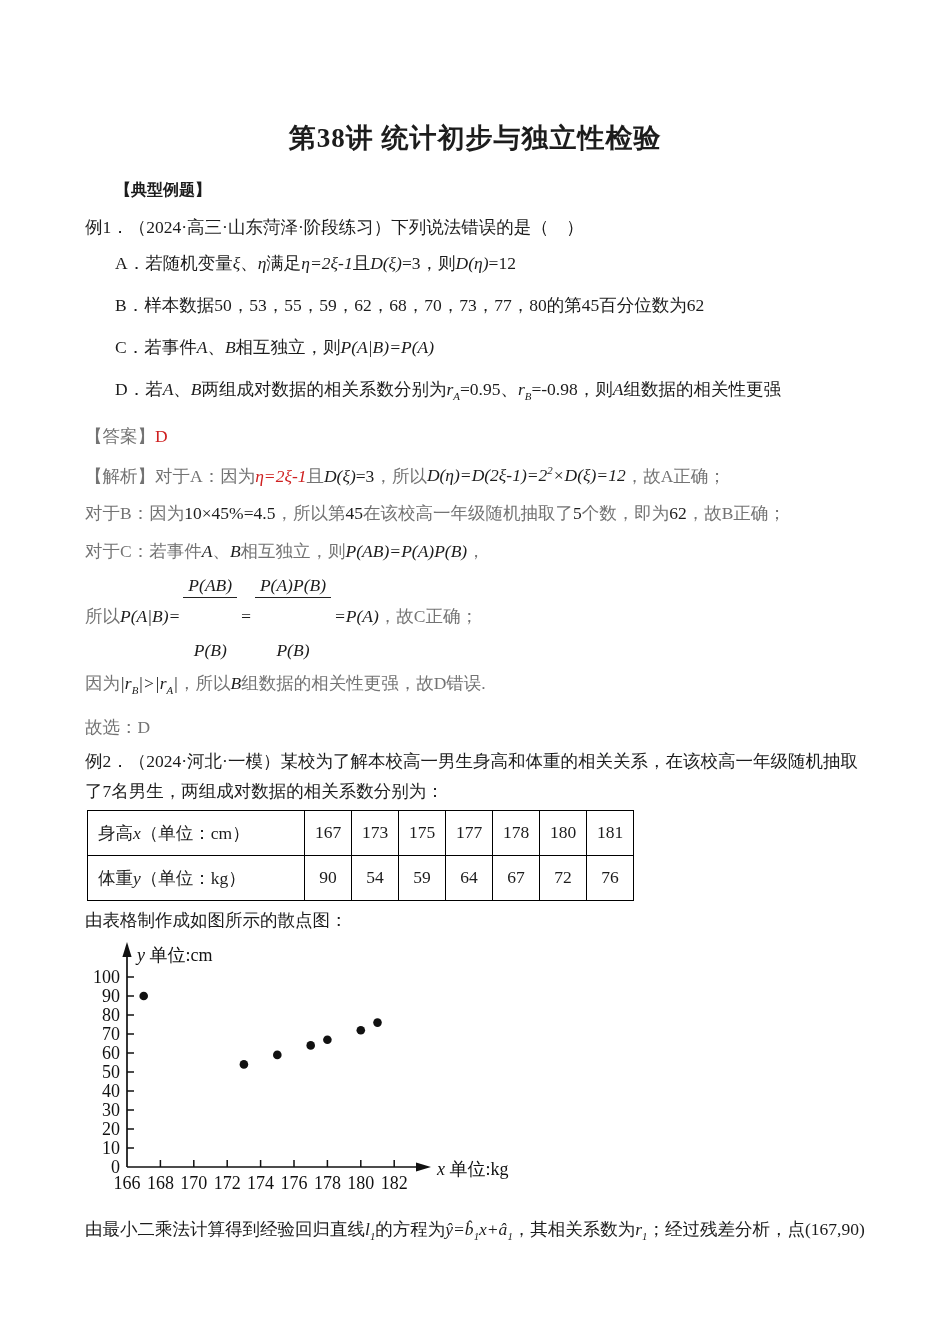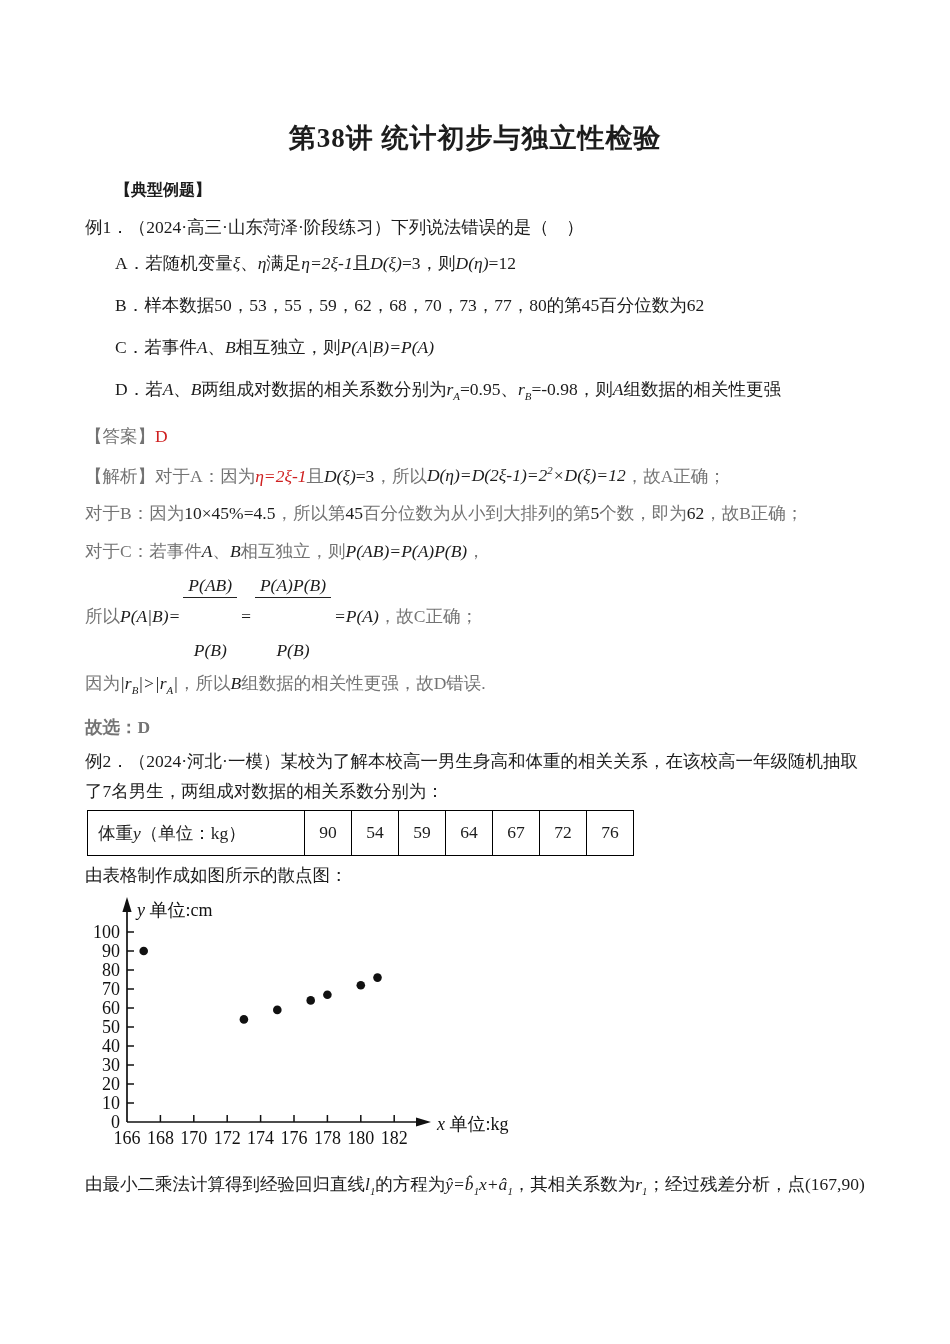--- a/index.html
+++ b/index.html
@@ -13,21 +13,21 @@
   h1[data-name="page-title"]{
     font-size:27px;line-height:44px;font-weight:700;
     text-align:center;margin:16px 0 18px 0;letter-spacing:1px;
   }
   .section-head{font-weight:700;font-size:16px;line-height:24px;margin:0 0 12px 0;padding-left:30px;}
   p.stem{margin:0 0 8px 0;line-height:26px;}
   p.opt{margin:0 0 12px 30px;line-height:30px;}
   p.ans{margin:6px 0 8px 0;line-height:26px;}
   p.sol{margin:0 0 10px 0;line-height:28px;}
   p.solfrac{margin:2px 0 8px 0;line-height:30px;}
-  p.choose{margin:2px 0 6px 0;line-height:26px;font-weight:bold;}
+  p.choose{margin:2px 0 6px 0;line-height:26px;}
   p.ex2stem{margin:0 0 2px 0;line-height:30px;}
   p.caption{margin:0 0 4px 0;line-height:26px;}
   p.footer{margin:14px 0 0 0;line-height:30px;}
   .bb{font-weight:400;}
   .r{color:#737373;}
   .m{font-family:"Liberation Serif","DejaVu Serif",serif;font-style:italic;}
   .mr{font-family:"Liberation Serif","DejaVu Serif",serif;font-style:italic;color:#cf2020;}
   .n{font-family:"Liberation Serif","DejaVu Serif",serif;}
   .nr{font-family:"Liberation Serif","DejaVu Serif",serif;color:#cf2020;}
   sub,sup{font-size:0.62em;}
@@ -54,31 +54,41 @@
 
 <p class="opt" data-name="option-a"><span class="b">A．若随机变量</span><span class="m">ξ</span><span class="b">、</span><span class="m">η</span><span class="b">满足</span><span class="m">η=2ξ-1</span><span class="b">且</span><span class="m">D(ξ)</span><span class="n">=3</span><span class="b">，则</span><span class="m">D(η)</span><span class="n">=12</span></p>
 <p class="opt" data-name="option-b"><span class="b">B．样本数据</span><span class="n">50，53，55，59，62，68，70，73，77，80</span><span class="b">的第</span><span class="n">45</span><span class="b">百分位数为</span><span class="n">62</span></p>
 <p class="opt" data-name="option-c"><span class="b">C．若事件</span><span class="m">A</span><span class="b">、</span><span class="m">B</span><span class="b">相互独立，则</span><span class="m">P(A|B)=P(A)</span></p>
 <p class="opt" data-name="option-d"><span class="b">D．若</span><span class="m">A</span><span class="b">、</span><span class="m">B</span><span class="b">两组成对数据的相关系数分别为</span><span class="m">r<sub>A</sub></span><span class="n">=0.95</span><span class="b">、</span><span class="m">r<sub>B</sub></span><span class="n">=-0.98</span><span class="b">，则</span><span class="m">A</span><span class="b">组数据的相关性更强</span></p>
 
 <p class="ans" data-name="answer-line"><span class="r">【答案】</span><span class="nr">D</span></p>
 
 <div data-name="analysis-block">
   <p class="sol" data-name="analysis-line-1"><span class="r">【解析】对于A：因为</span><span class="mr">η=2ξ-1</span><span class="r">且</span><span class="m">D(ξ)</span><span class="n">=3</span><span class="r">，所以</span><span class="m">D(η)=D(2ξ-1)=2<sup>2</sup>×D(ξ)=12</span><span class="r">，故A正确；</span></p>
-  <p class="sol" data-name="analysis-line-2"><span class="r">对于B：因为</span><span class="n">10×45%=4.5</span><span class="r">，所以第</span><span class="n">45</span><span class="r">百分位数为从小到大排列的第</span><span class="n">5</span><span class="r">个数，即为</span><span class="n">62</span><span class="r">，故B正确；</span></p>
+  <p class="sol" data-name="analysis-line-2"><span class="r">对于B：因为</span><span class="n">10×45%=4.5</span><span class="r">，所以第</span><span class="n">45</span><span class="r">在该校高一年级随机抽取了</span><span class="n">5</span><span class="r">个数，即为</span><span class="n">62</span><span class="r">，故B正确；</span></p>
   <p class="sol" data-name="analysis-line-3"><span class="r">对于C：若事件</span><span class="m">A</span><span class="r">、</span><span class="m">B</span><span class="r">相互独立，则</span><span class="m">P(AB)=P(A)P(B)</span><span class="r">，</span></p>
   <p class="solfrac" data-name="analysis-line-4"><span class="r">所以</span><span class="m">P(A|B)=</span><span class="frac" data-name="fraction"><span class="fn">P(AB)</span><span class="fd">P(B)</span></span><span class="m">=</span><span class="frac" data-name="fraction"><span class="fn">P(A)P(B)</span><span class="fd">P(B)</span></span><span class="m">=P(A)</span><span class="r">，故C正确；</span></p>
   <p class="sol" data-name="analysis-line-6"><span class="r">因为</span><span class="m">|r<sub>B</sub>|&gt;|r<sub>A</sub>|</span><span class="r">，所以</span><span class="m">B</span><span class="r">组数据的相关性更强，故D错误.</span></p>
   <p class="choose" data-name="final-choice"><span class="r">故选：D</span></p>
 </div>
 
 <p class="ex2stem" data-name="example2-stem"><span class="bb">例2．</span><span class="b">（2024·河北·一模）某校为了解本校高一男生身高和体重的相关关系，在该校高一年级随机抽取了</span><span class="n">7</span><span class="b">名男生，两组成对数据的相关系数分别为：</span></p>
 
 <table class="meas" data-name="measurements-table">
   <tbody>
+    <tr data-name="table-row">
+      <td class="hd" data-name="row-header-height"><span class="b">身高</span><span class="m">x</span><span class="b">（单位：</span><span class="n">cm</span><span class="b">）</span></td>
+    <td class="val" data-name="table-cell">167</td>
+        <td class="val" data-name="table-cell">173</td>
+        <td class="val" data-name="table-cell">175</td>
+        <td class="val" data-name="table-cell">177</td>
+        <td class="val" data-name="table-cell">178</td>
+        <td class="val" data-name="table-cell">180</td>
+        <td class="val" data-name="table-cell">181</td>
+      </tr>
     <tr data-name="table-row">
       <td class="hd" data-name="row-header-weight"><span class="b">体重</span><span class="m">y</span><span class="b">（单位：</span><span class="n">kg</span><span class="b">）</span></td>
     <td class="val" data-name="table-cell">90</td>
         <td class="val" data-name="table-cell">54</td>
         <td class="val" data-name="table-cell">59</td>
         <td class="val" data-name="table-cell">64</td>
         <td class="val" data-name="table-cell">67</td>
         <td class="val" data-name="table-cell">72</td>
         <td class="val" data-name="table-cell">76</td>
       </tr>

